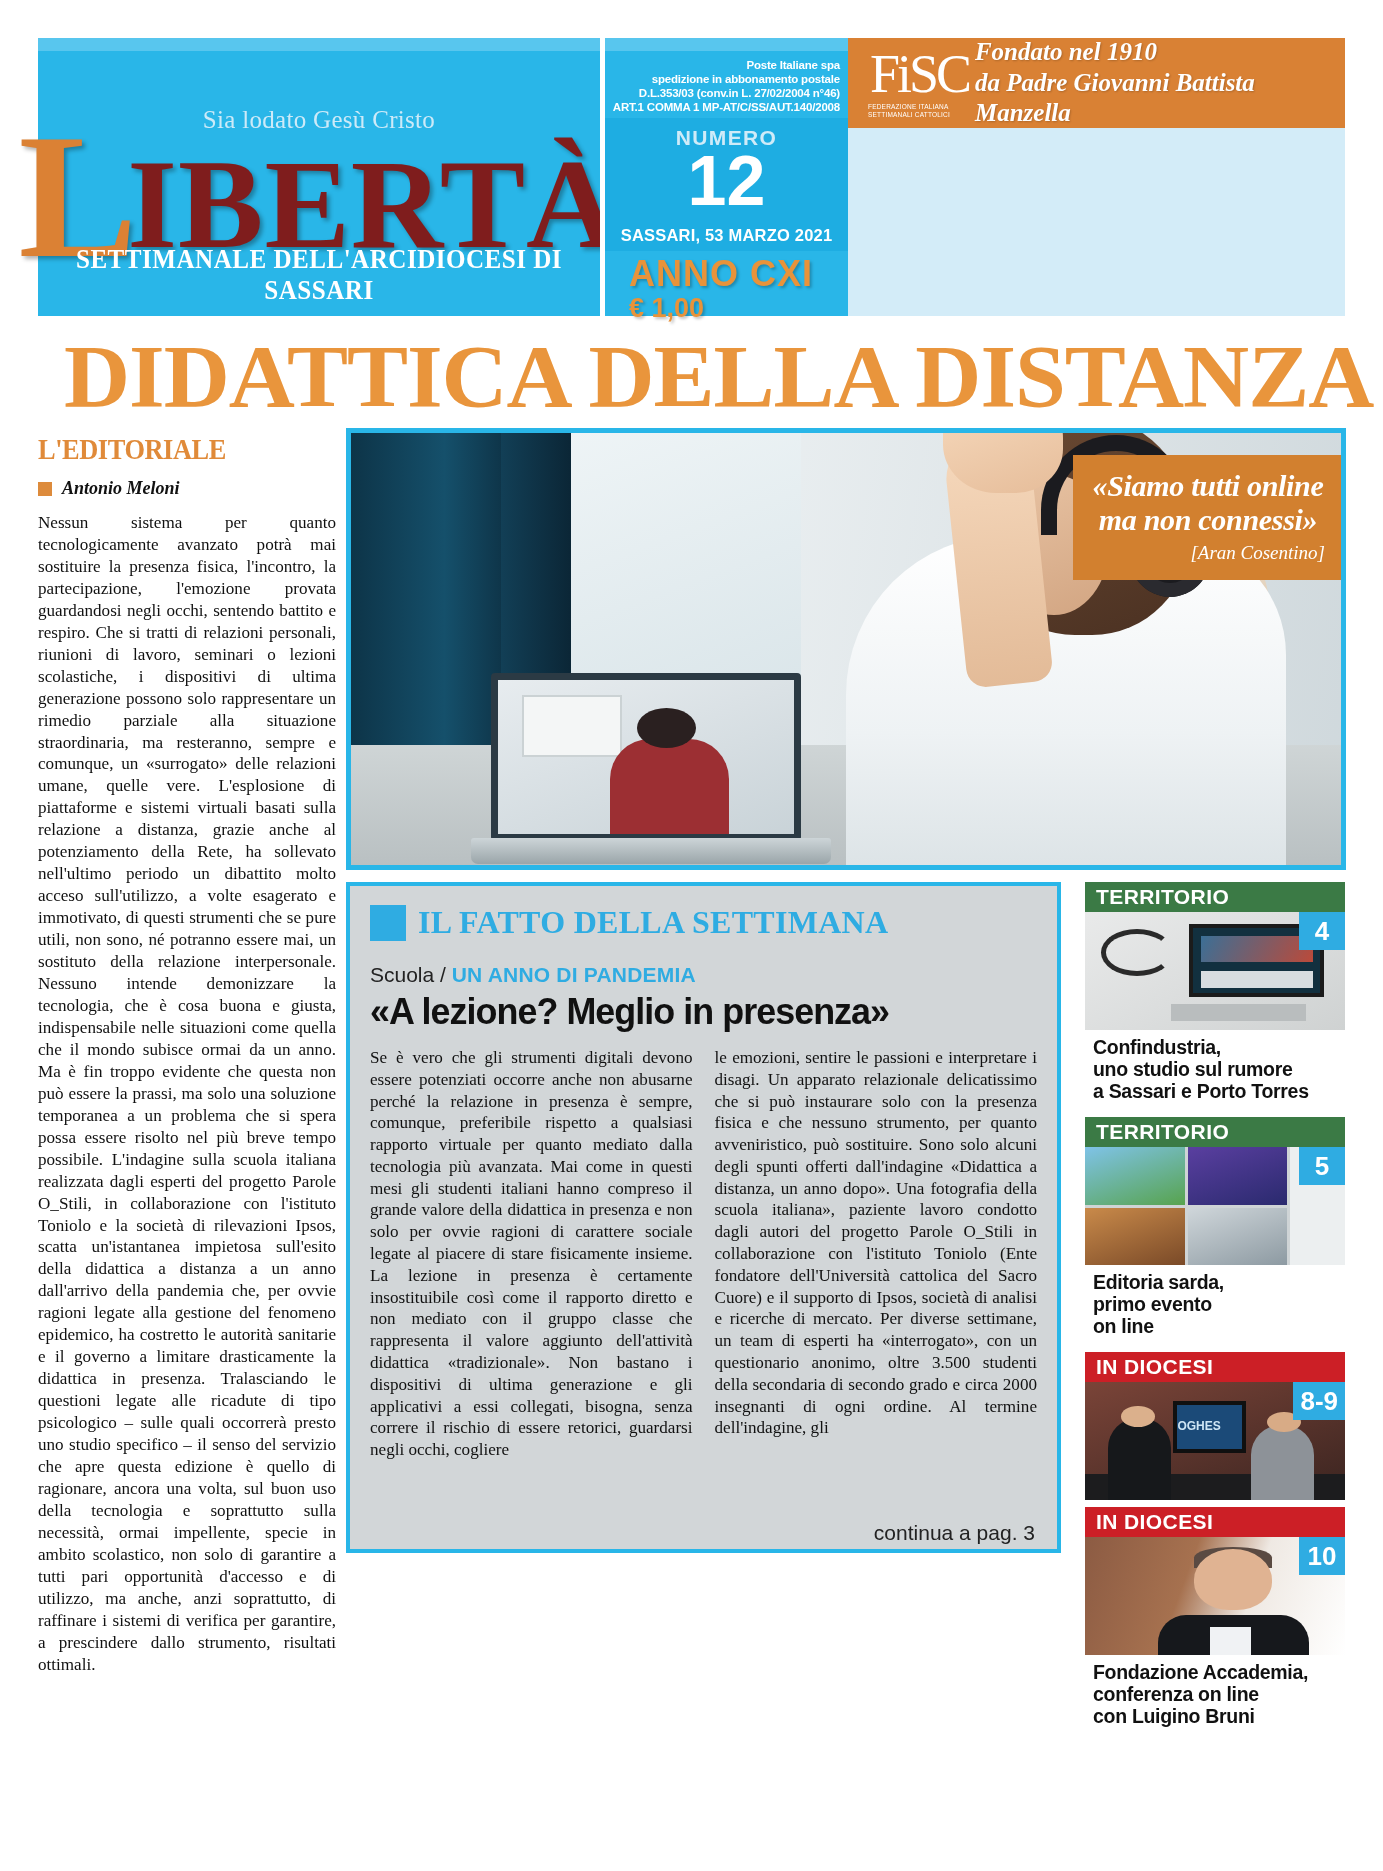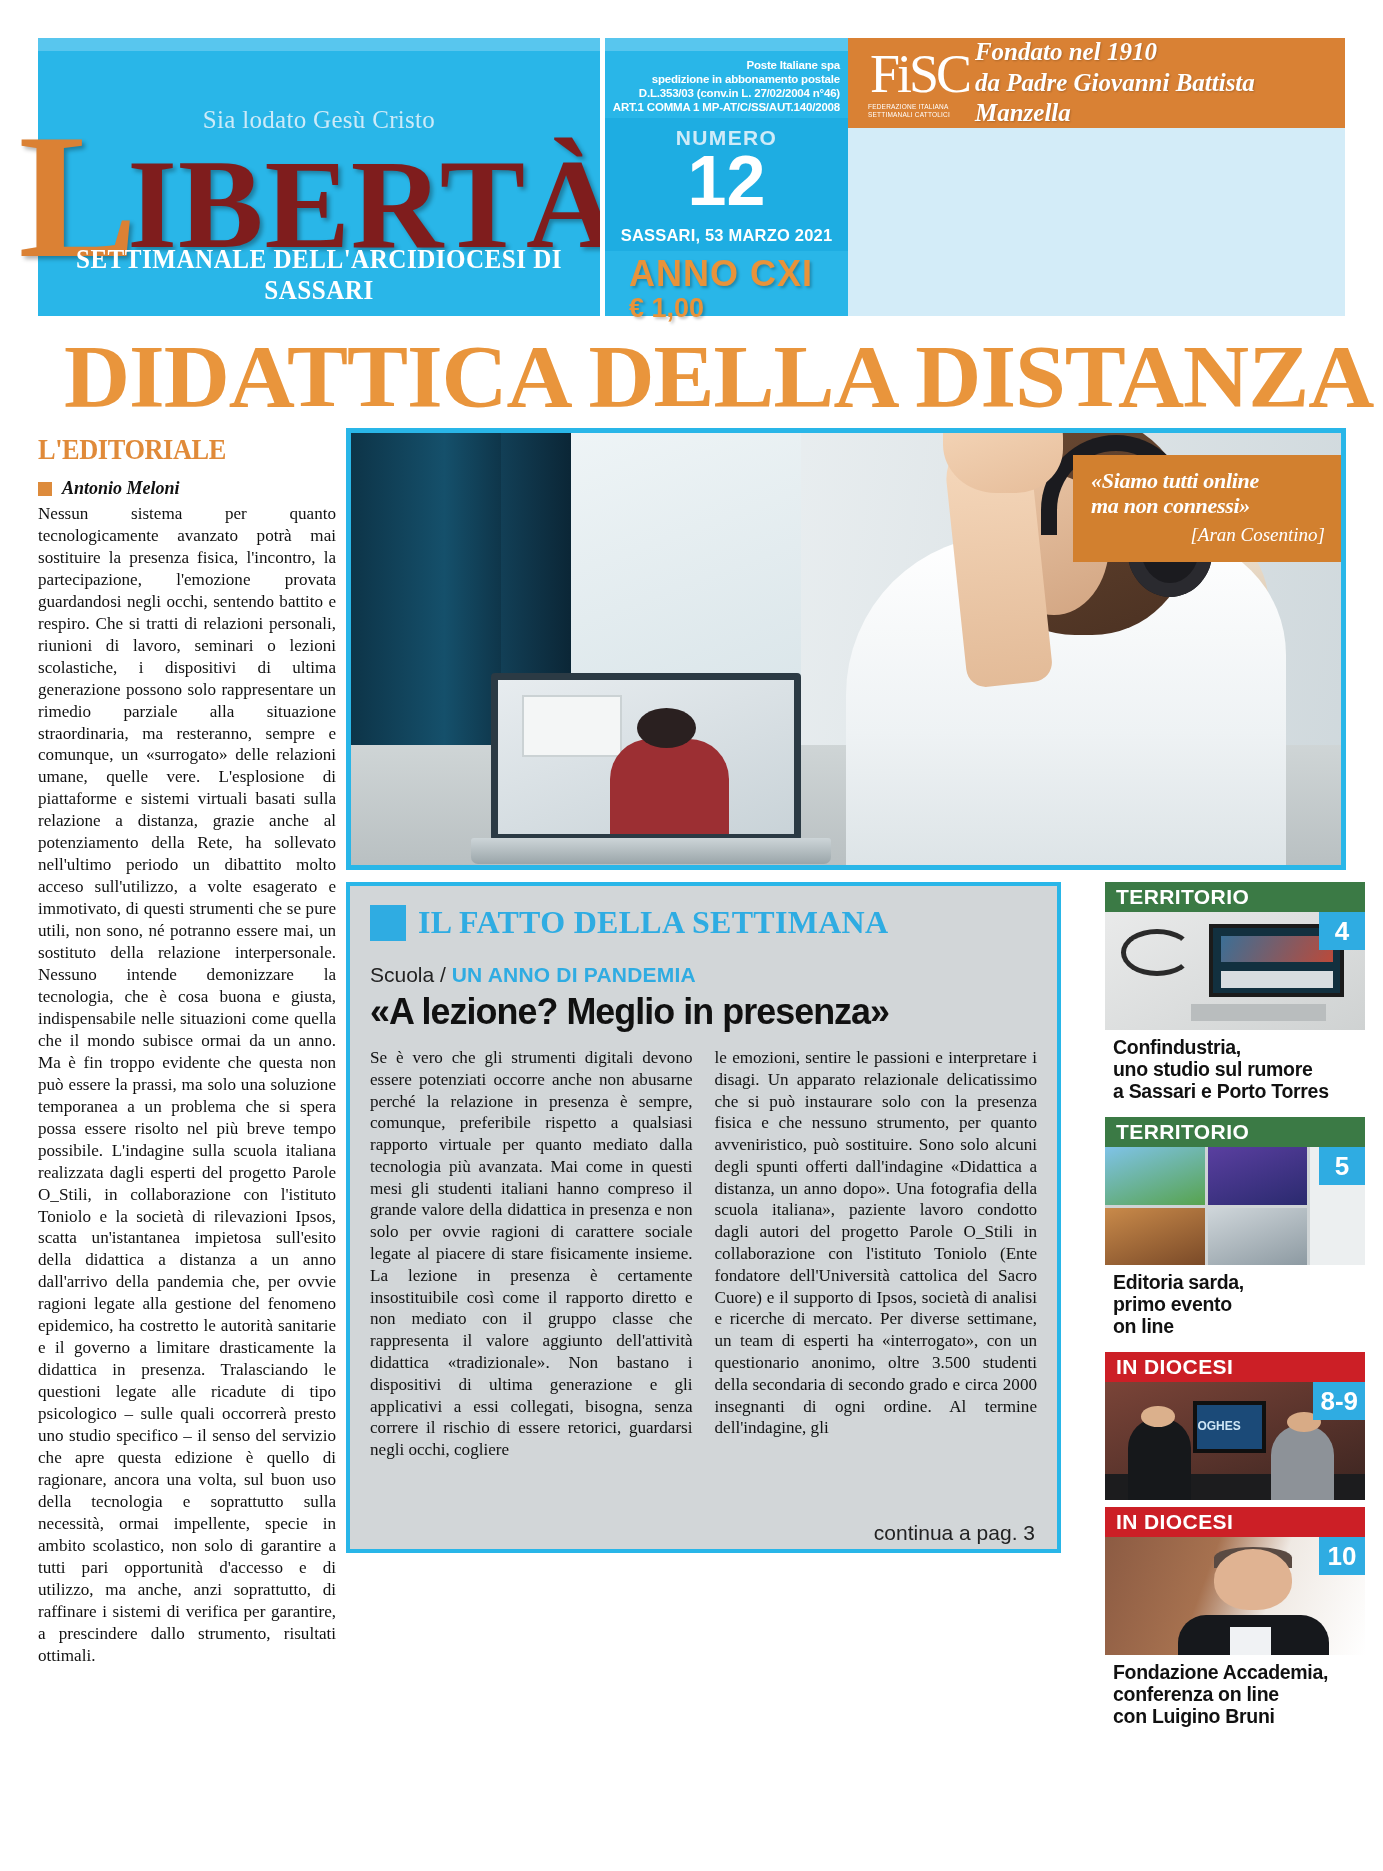--- a/index.html
+++ b/index.html
@@ -149,21 +149,21 @@
     font-weight:bold; font-size:30px; letter-spacing:-.5px;
     transform:scaleX(.88); transform-origin:left;
   }
   .ed-author-row { display:flex; align-items:center; margin-top:12px; }
   .ed-square { width:14px; height:14px; background:#DD8B3C; margin-right:10px; }
   .ed-author {
     font-family:Liberation Serif, serif; font-style:italic;
     font-weight:bold; font-size:18px; color:#111;
   }
   .ed-body {
-    margin-top:4px;
+    margin-top:13px;
     font-family:"Liberation Serif", serif;
     font-size:17.1px; line-height:1.285;
     text-align:justify; color:#111;
     hyphens:auto;
   }
 
   
   .photo-wrap {
     position:absolute; left:346px; top:428px; width:1000px; height:442px;
     border:5px solid #29B6E8; background:#0d2a3a; overflow:hidden;
@@ -265,22 +265,22 @@
     border-radius:46% 50% 40% 44%;
   }
 
   .caption-box {
     position:absolute; right:0; top:22px; width:268px;
     background:#D2802F; padding:14px 16px 16px 18px;
     color:#ffffff;
   }
   .caption-main {
     font-family:"Liberation Serif", serif; font-style:italic;
-    font-weight:bold; font-size:22px; line-height:1.12;
-    text-align:left; letter-spacing:-.3px;
+    font-weight:bold; font-size:30px; line-height:1.12;
+    text-align:center; letter-spacing:-.3px;
   }
   .caption-credit {
     margin-top:6px; text-align:right;
     font-family:"Liberation Serif", serif; font-style:italic;
     font-size:19px;
   }
 
   
   .fatto {
     position:absolute; left:346px; top:882px; width:715px; height:671px;
@@ -313,21 +313,21 @@
     font-size:17.1px; line-height:1.275; text-align:justify; color:#111;
     hyphens:auto;
   }
   .fatto-cont {
     position:absolute; right:22px; bottom:4px;
     font-family:"Liberation Sans", sans-serif; font-size:21px; color:#222;
   }
 
   
   .sidebar {
-    position:absolute; left:1085px; top:882px; width:260px;margin-left:20px;
+    position:absolute; left:1085px; top:882px; width:260px;
   }
   .sb-box { position:relative; margin-bottom:7px; background:#ffffff; }
   .sb-label {
     position:relative; height:30px; display:flex; align-items:center;
     padding-left:11px;
     color:#ffffff; font-family:"Liberation Sans", sans-serif;
     font-weight:bold; font-size:21px; letter-spacing:.4px;
   }
   .sb-label.green { background:#3B7A45; }
   .sb-label.red { background:#CC1F26; }

